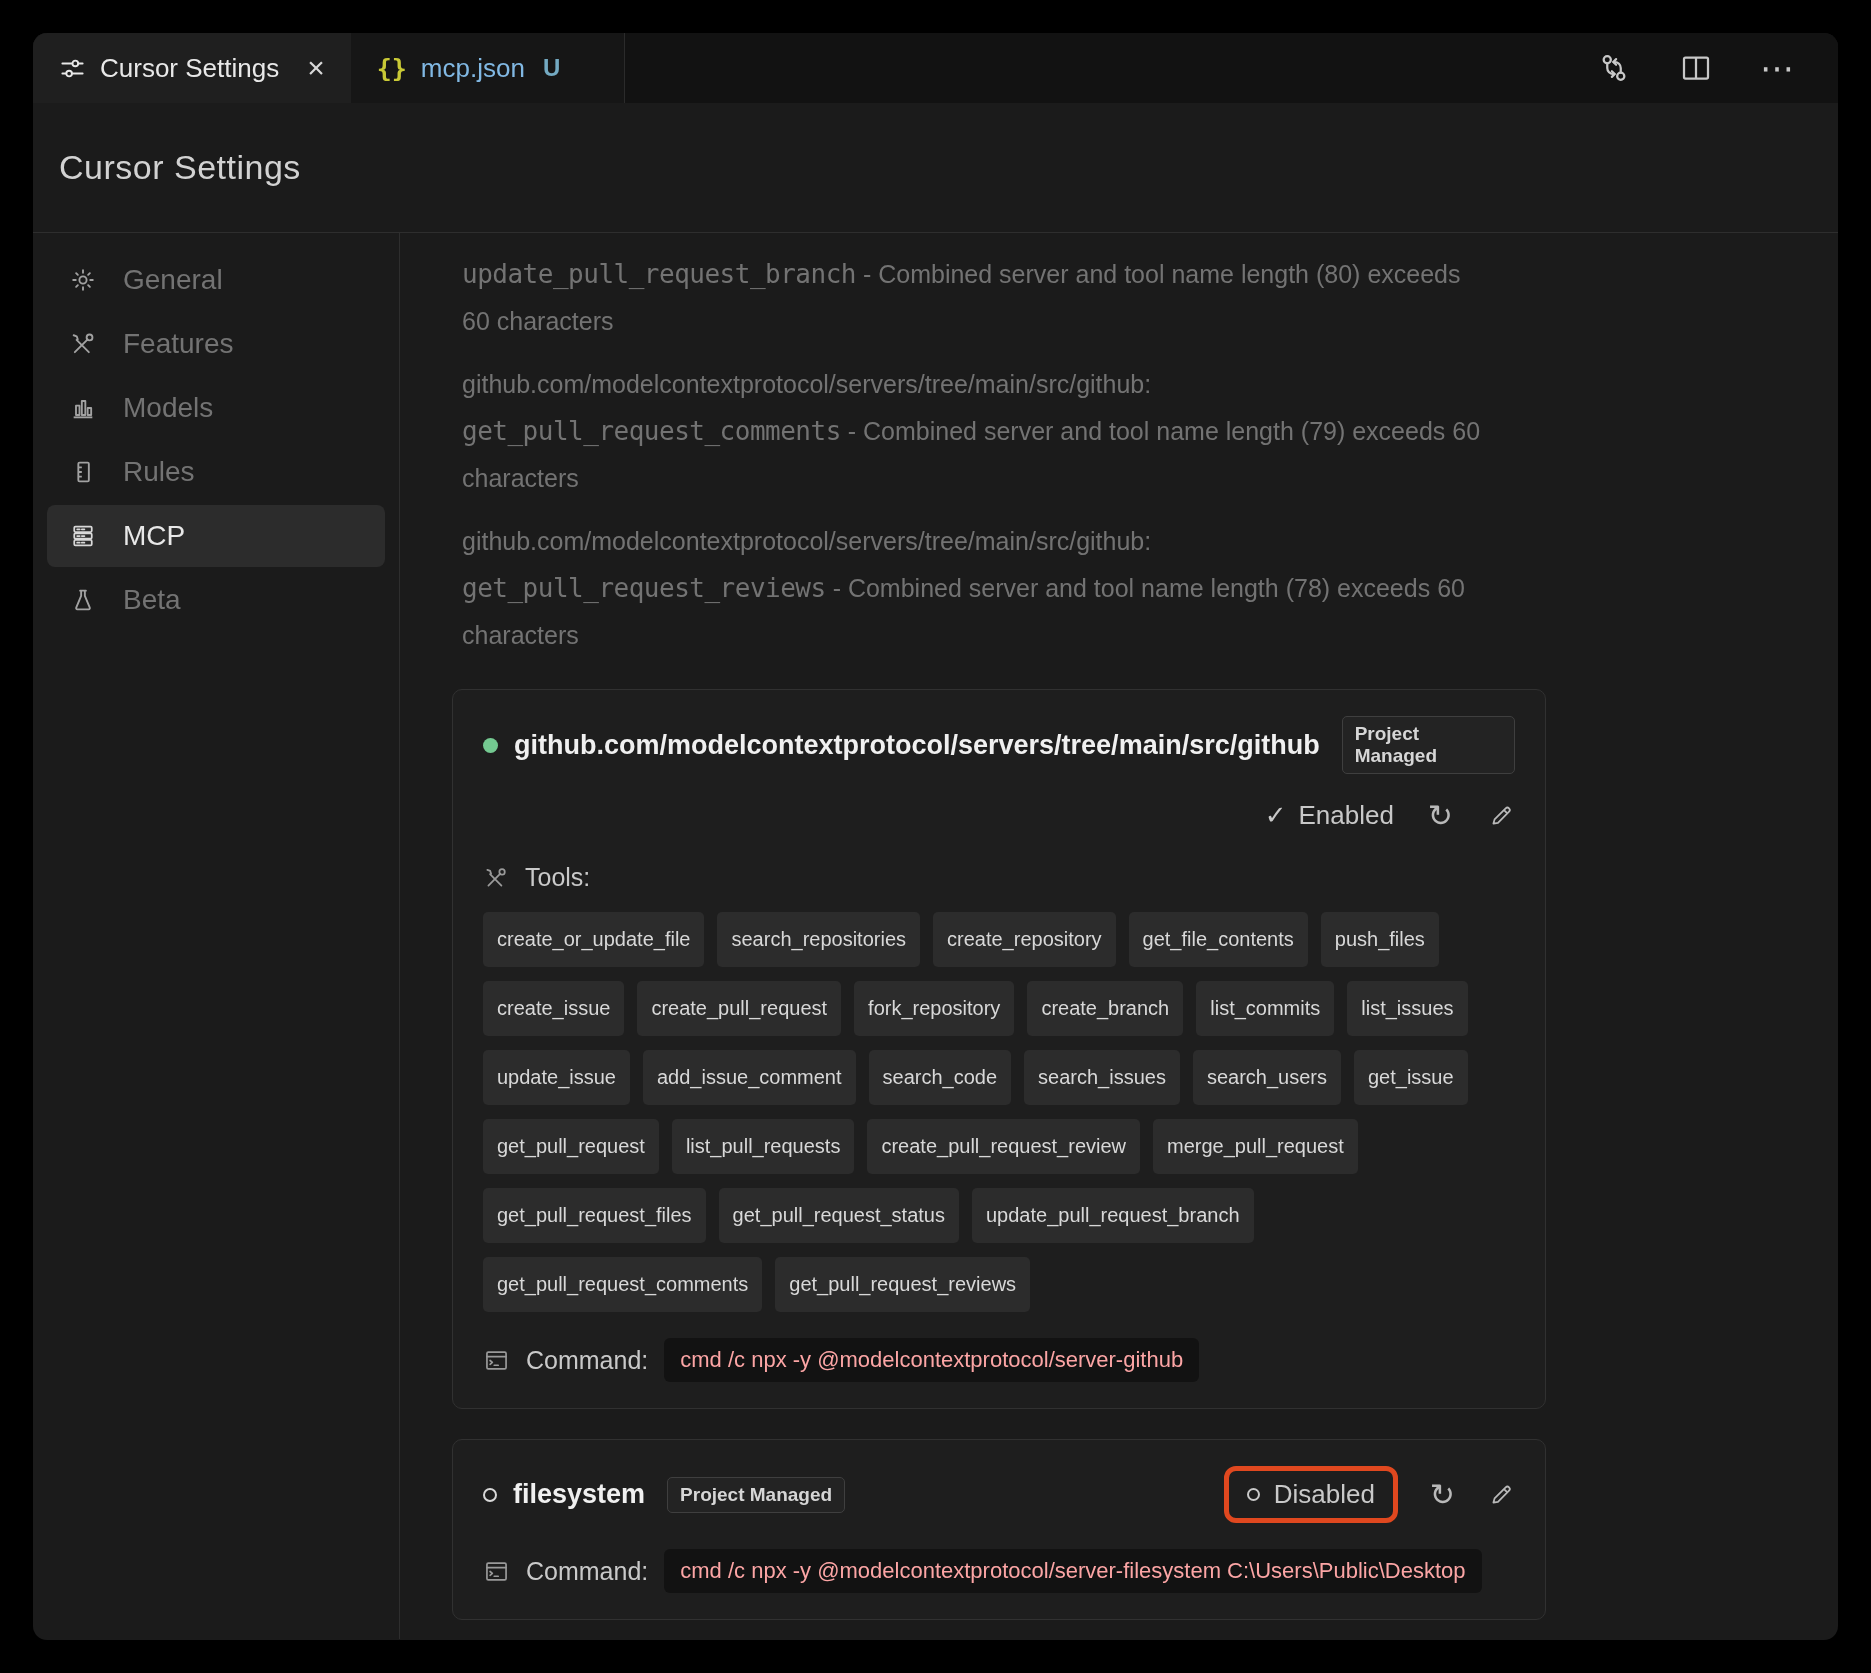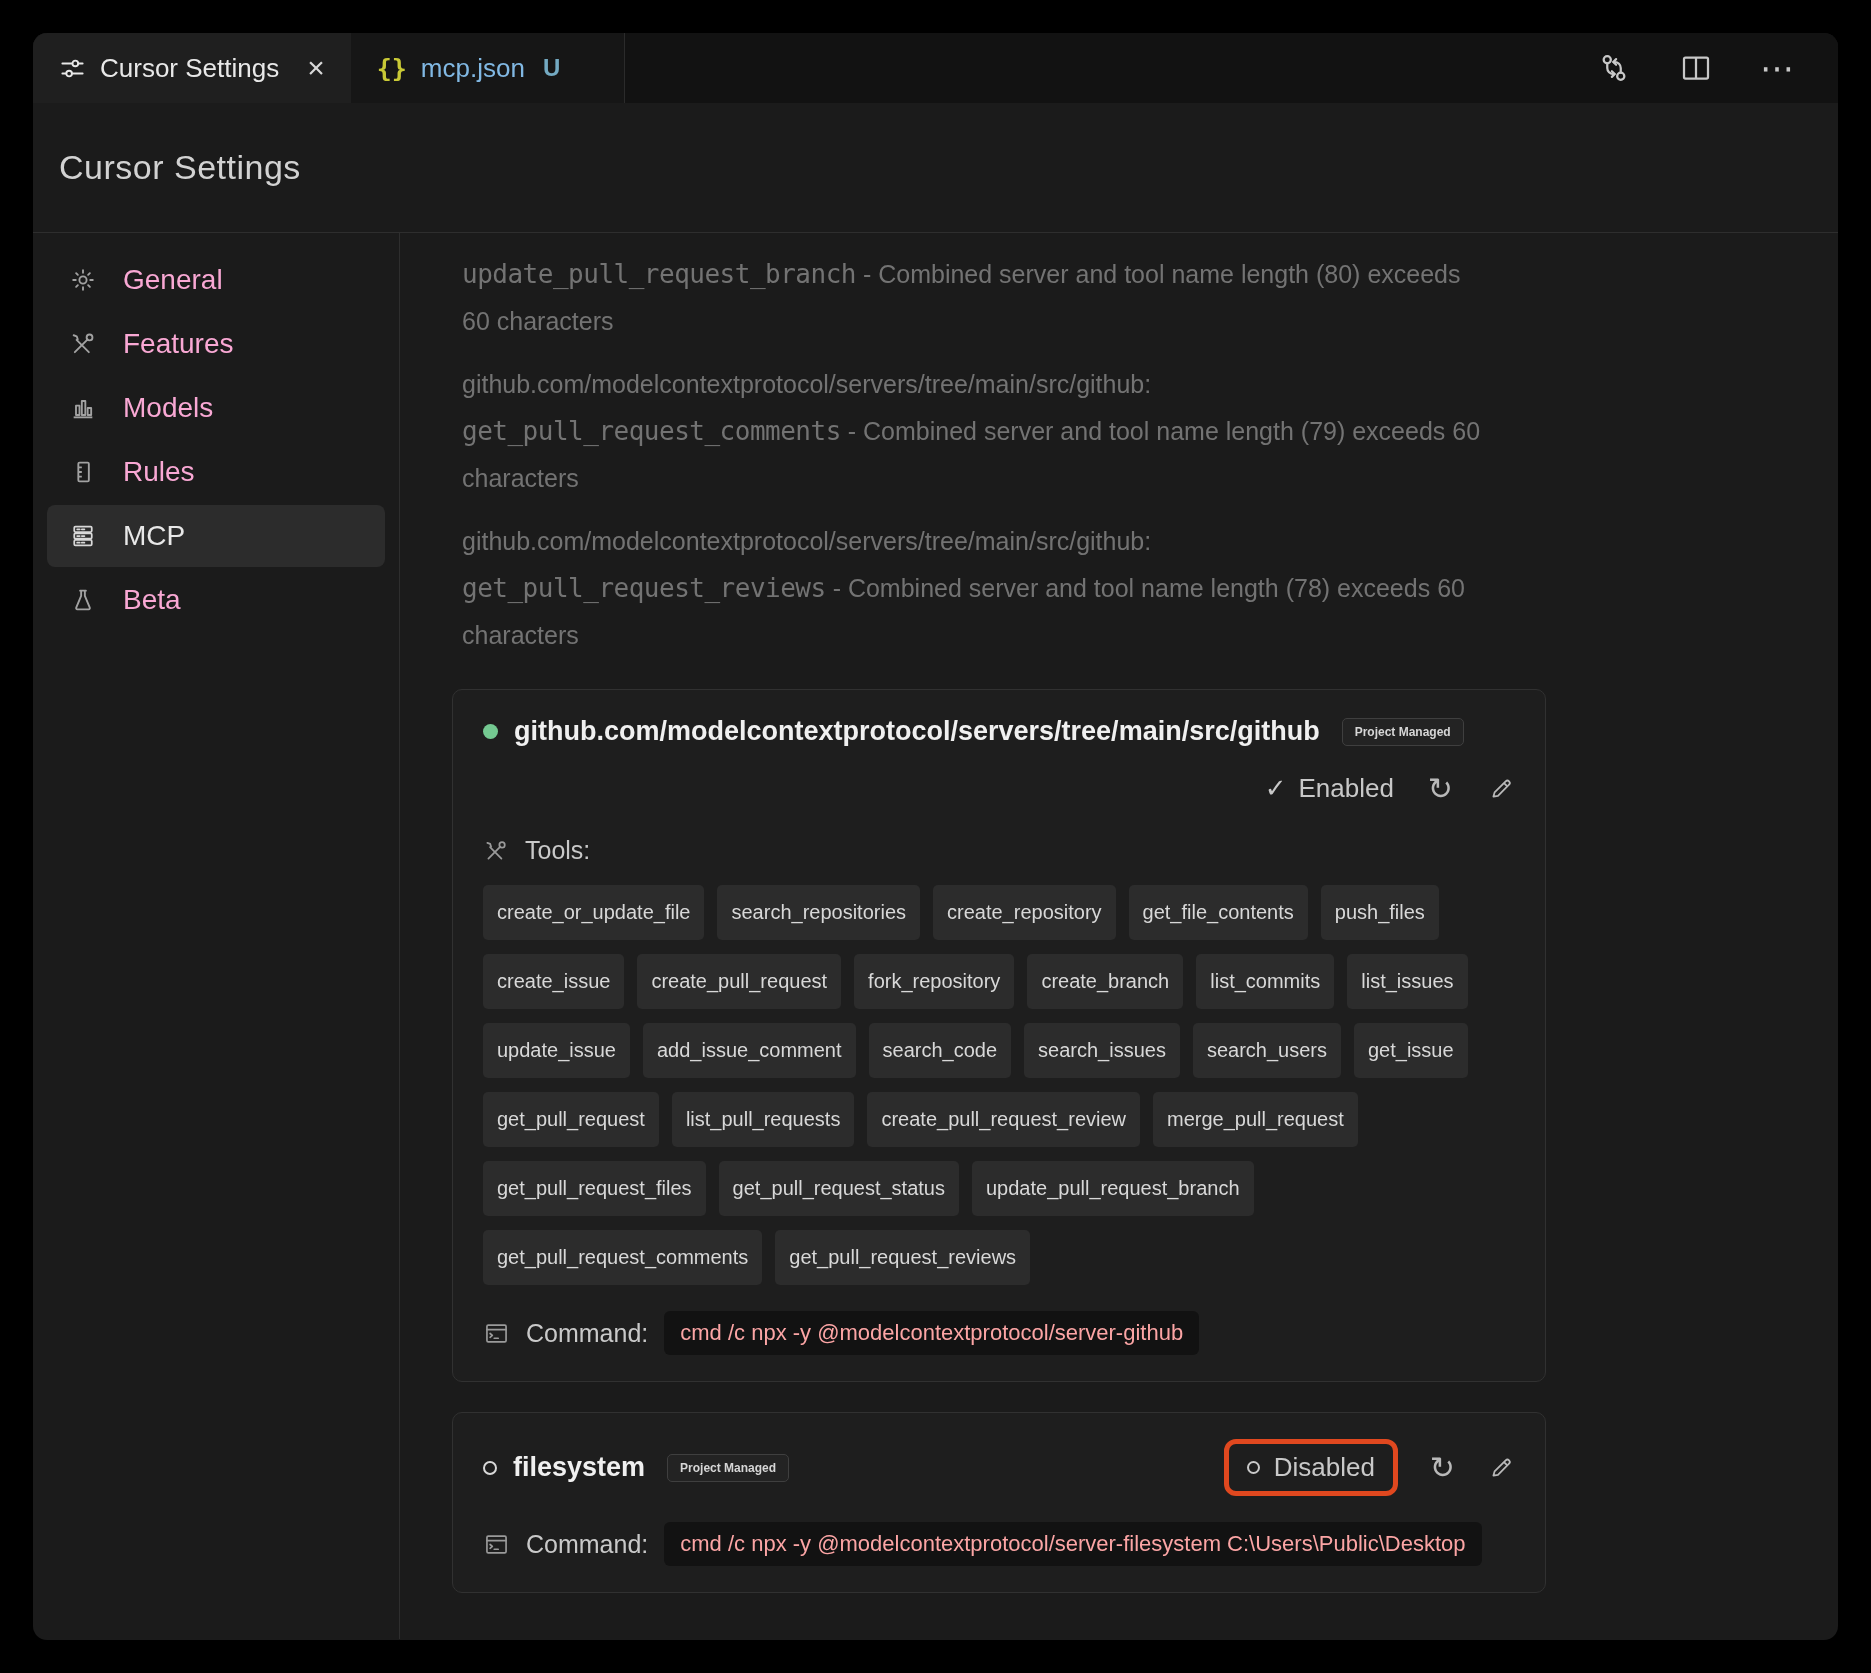--- a/index.html
+++ b/index.html
@@ -20,37 +20,37 @@
   .git-badge { color:#74aac2; font-weight:bold; font-size:24px; margin-left:4px; }
   .tab-actions { margin-left:auto; display:flex; align-items:center; gap:46px; padding-right:44px; color:#c8c8c8; }
   .tab-actions .glyph { font-size:34px; line-height:1; }
   
   .page-header { height:130px; display:flex; align-items:center; padding-left:26px; border-bottom:1px solid #2e2e2e; }
   .page-header h1 { font-size:34px; font-weight:400; color:#d2d2d2; letter-spacing:0.5px; }
   
   .body { display:flex; height:1406px; }
   .sidebar { width:367px; border-right:1px solid #2e2e2e; padding-top:14px; flex-shrink:0; }
   .side-item { display:flex; align-items:center; gap:26px; margin:2px 14px; padding:15px 22px;
-               border-radius:8px; font-size:28px; color:#f9a8d4; cursor:pointer; }
+               border-radius:8px; font-size:28px; color:#737373; cursor:pointer; }
   .side-item svg { flex-shrink:0; color:#a2a2a2; }
   .side-item.selected { background:#2c2c2c; color:#e8e8e8; }
   .side-item.selected svg { color:#d8d8d8; }
   .content { flex:1; padding:14px 20px 0 52px; overflow:hidden; }
   
   .errors { padding-left:10px; margin-top:4px; }
   .errors p { color:#737373; font-size:25px; line-height:47px; max-width:1020px; margin-bottom:16px; }
   .errors .tool { font-family:"DejaVu Sans Mono", monospace; font-size:26px; letter-spacing:-0.5px; }
   
   .card { width:1094px; background:#1e1e1e; border:1px solid #313131; border-radius:10px;
           padding:26px 30px; margin-top:30px; }
   .card-head { display:flex; align-items:center; gap:16px; }
   .dot { width:15px; height:15px; border-radius:50%; background:#74c991; flex-shrink:0; }
   .dot.hollow { background:transparent; border:2.5px solid #d8d8d8; width:14px; height:14px; }
   .server-name { font-size:27px; font-weight:bold; color:#f0f0f0; }
-  .pm-badge { font-size:12px; font-weight:600; color:#d6d6d6; background:#232323;
+  .pm-badge { font-size:19px; font-weight:600; color:#d6d6d6; background:#232323;
               border:1px solid #3f3f3f; border-radius:5px; padding:6px 12px; margin-left:6px; }
   .status-row { display:flex; align-items:center; justify-content:flex-end; gap:34px; margin-top:26px;
                 color:#c8c8c8; font-size:26px; }
   .status-pair { display:flex; align-items:center; gap:12px; cursor:pointer; }
   .check { font-size:26px; color:#c8c8c8; }
   .refresh { font-size:30px; color:#b9b9b9; cursor:pointer; line-height:1; }
   .tools-row { display:flex; align-items:center; gap:16px; margin-top:32px; color:#c9c9c9; font-size:25px; }
   .tools-row.muted { color:#a5a5a5; }
   .chips { display:flex; flex-wrap:wrap; gap:14px 13px; margin-top:20px; max-width:1320px; }
   .chip { background:#2c2c2c; color:#d8d8d8; font-size:20px; padding:16px 14px; border-radius:5px; white-space:nowrap; }

